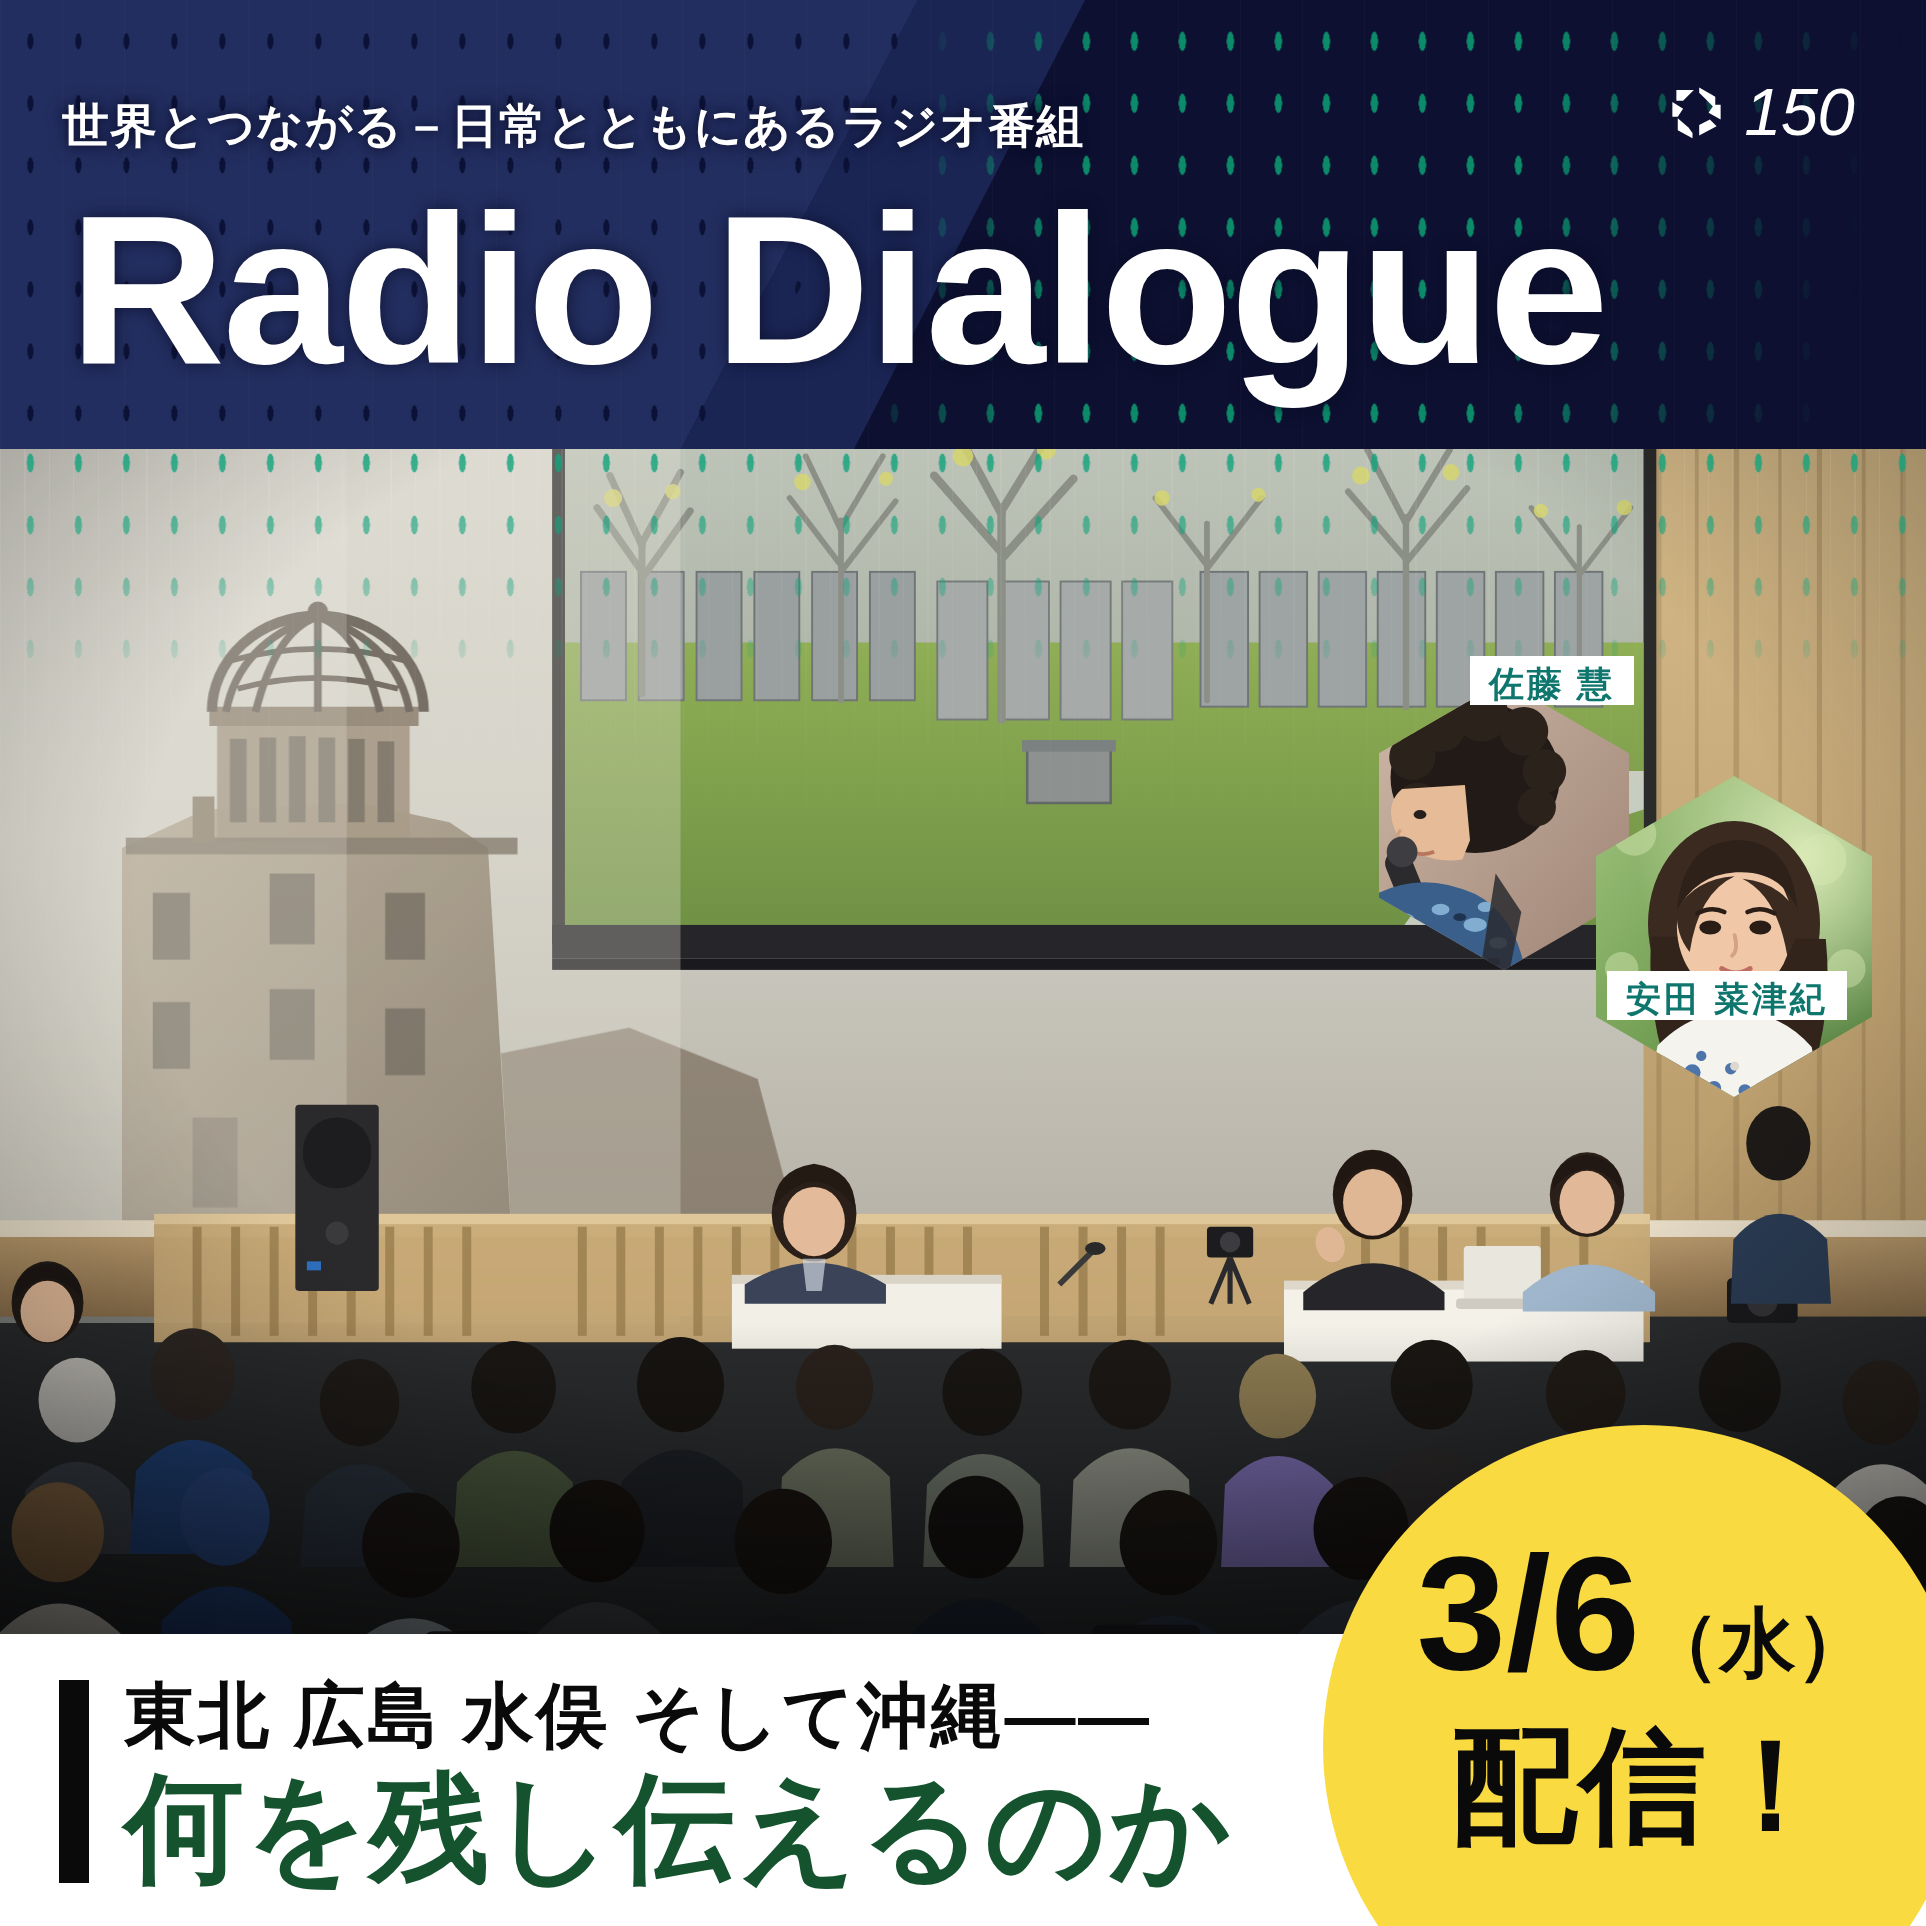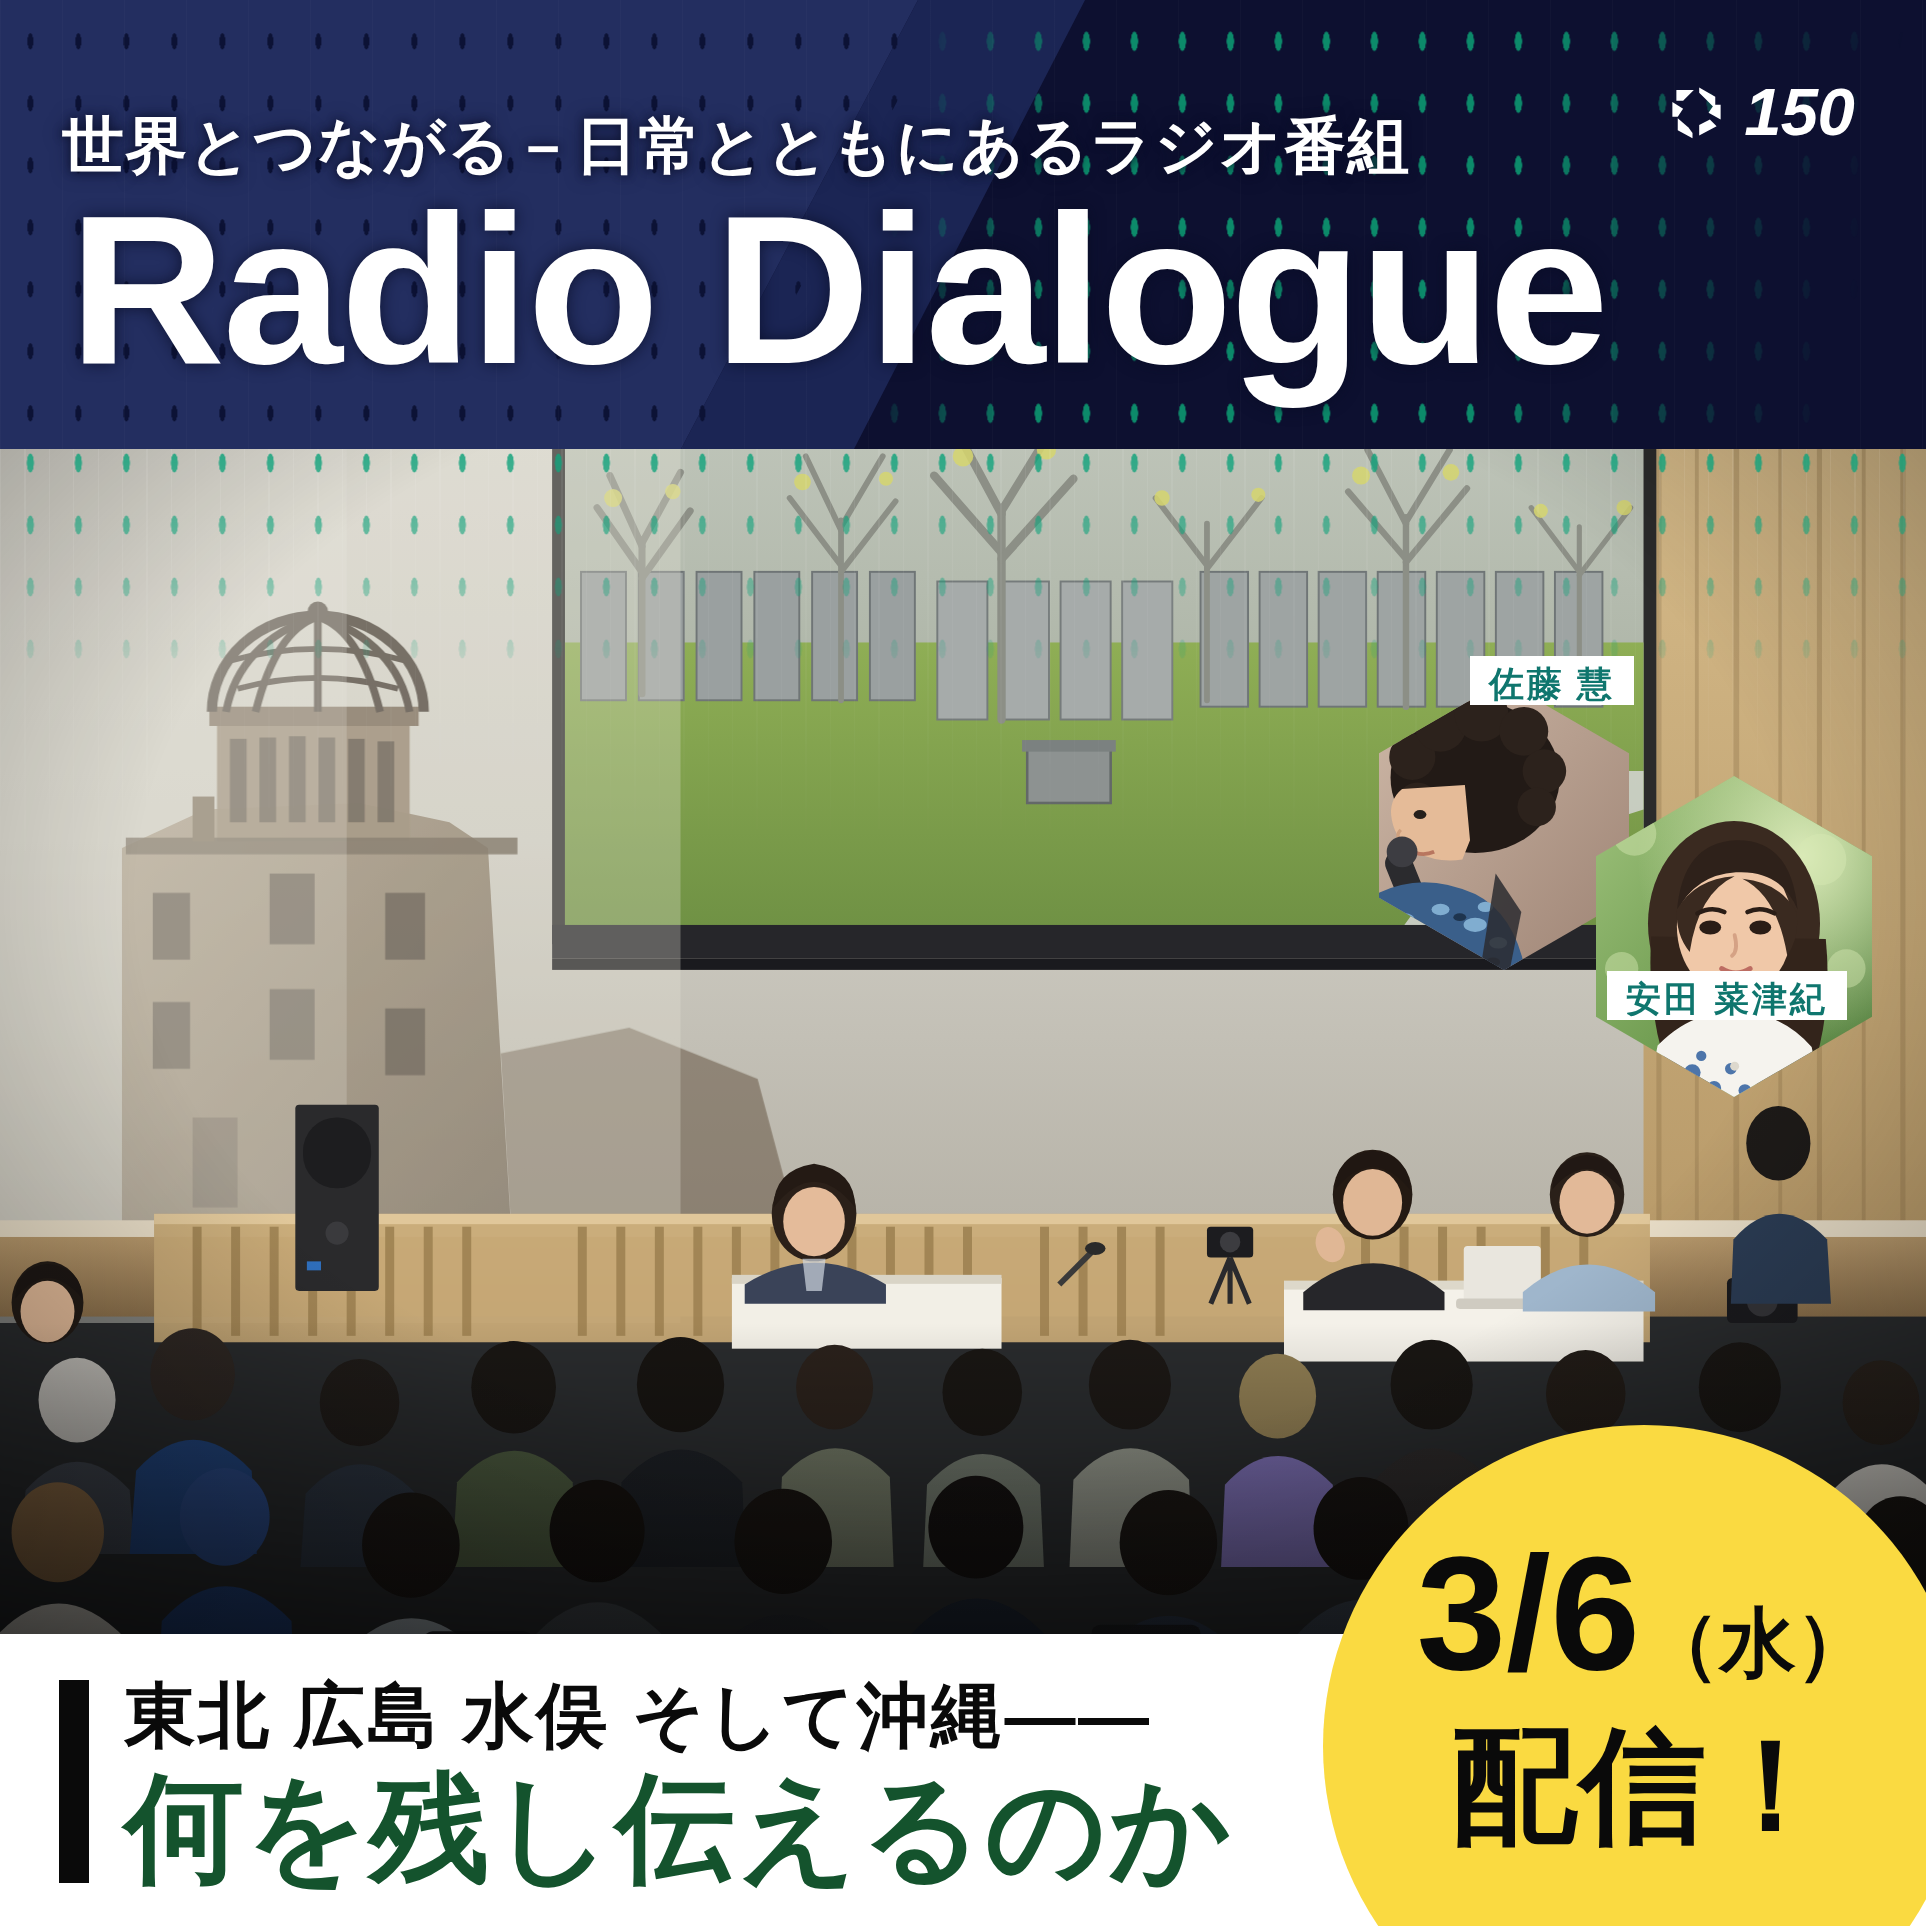--- a/index.html
+++ b/index.html
@@ -60,32 +60,32 @@
             mask-image:linear-gradient(100deg, rgba(0,0,0,0) 0px, rgba(0,0,0,0) 912px, rgba(0,0,0,1) 1091px, rgba(0,0,0,1) 1528px, rgba(0,0,0,.25) 1746px, rgba(0,0,0,0) 1881px);
   }
   
   .streaks{
     position:absolute; inset:0;
     background-image:repeating-linear-gradient(90deg, rgba(255,255,255,.035) 0 0.6px, rgba(255,255,255,0) 0.6px 62px);
     opacity:.6;
   }
 
   .subtitle{
-    position:absolute; left:62px; top:104px;
-    font-size:62px; font-weight:700; color:#ffffff;
+    position:absolute; left:62px; top:95px;
+    font-size:47px; font-weight:700; color:#ffffff;
     letter-spacing:.02em; white-space:nowrap;
     text-shadow:0 0 9px rgba(10,14,40,.85), 0 0 18px rgba(10,14,40,.6);
   }
   .logo150{
     position:absolute; right:72px; top:78px;
     display:flex; align-items:center; gap:14px;
   }
   .aperture-icon{ width:67px; height:67px; display:block; }
   .logo150-num{
-    font-size:67px; font-weight:700; font-style:italic; color:#ffffff;
+    font-size:67px; font-weight:400; font-style:italic; color:#ffffff;
     letter-spacing:-.01em; line-height:1;
   }
   .maintitle{
     position:absolute; left:69px; top:186px;
     font-size:212px; line-height:.98; font-weight:700;
     color:#ffffff; letter-spacing:-.012em; white-space:nowrap;
     transform:scaleX(1.02); transform-origin:left center;
     text-shadow:0 0 15.4px rgba(8,12,36,.75);
   }
 

